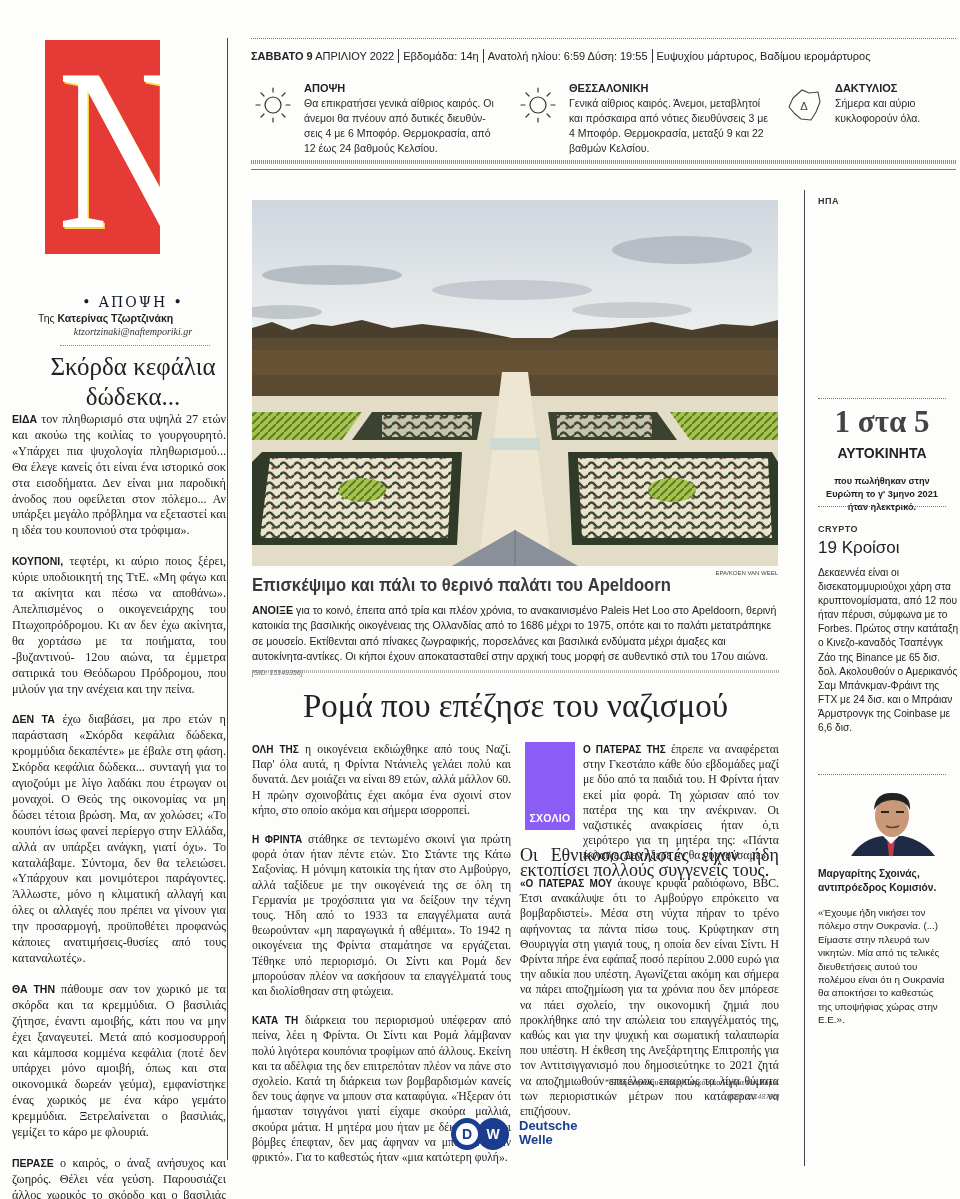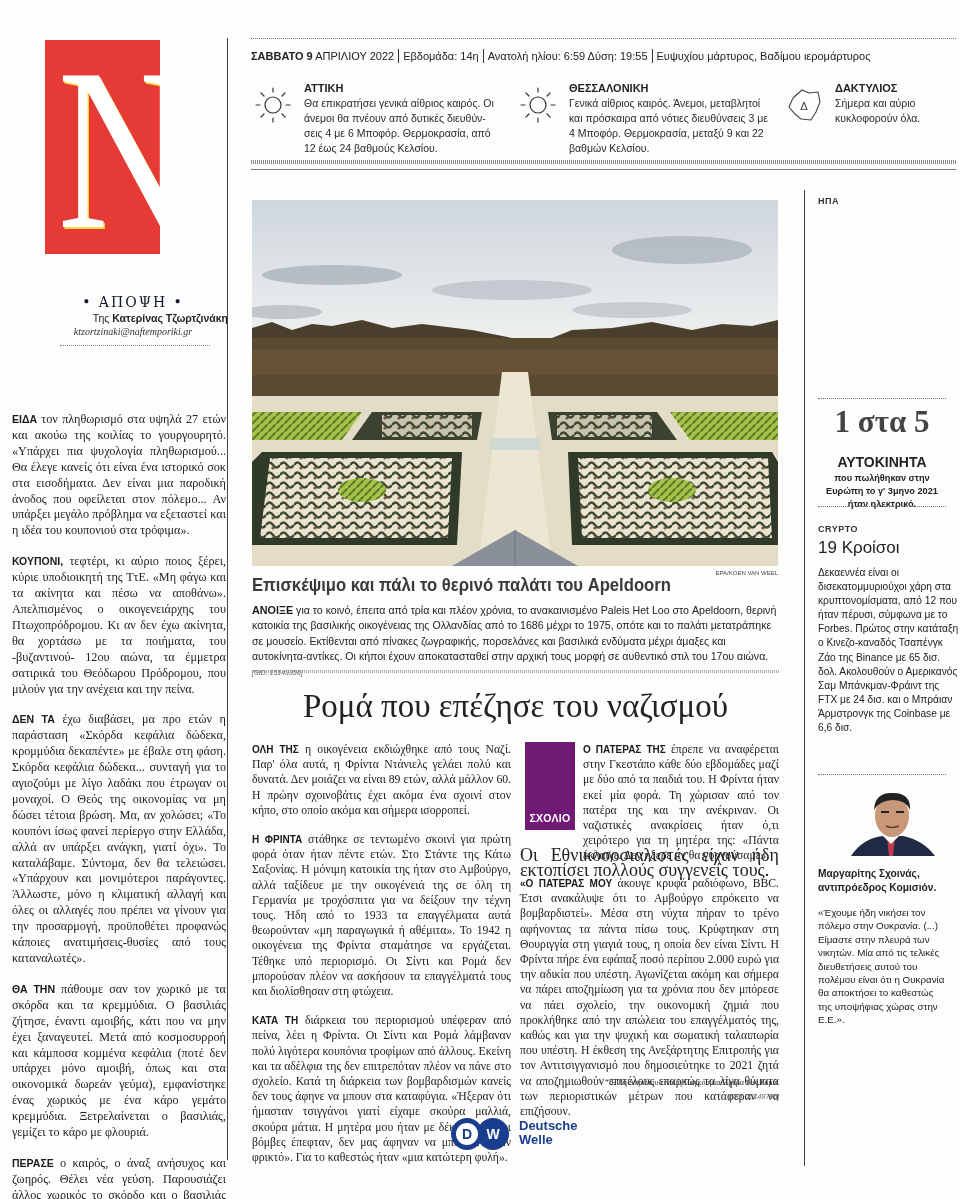--- a/index.html
+++ b/index.html
@@ -7,21 +7,21 @@
   body { position: relative; font-family: "DejaVu Serif", serif; color: #1e1e1e; }
 
   
   #left-col { position: absolute; left: 38px; top: 0; width: 190px; height: 1199px; }
   #logo { position: absolute; left: 7px; top: 40px; width: 115px; height: 214px; background: #e53a35; overflow: hidden; }
   #logo .letter { position: absolute; left: 0; top: 2px; width: 115px; text-align: center;
     font-family: "Liberation Serif", serif; font-size: 232px; line-height: 214px; color: #fff;
     transform: scaleX(0.78); transform-origin: center; text-shadow: 2px 2px 0 #f6dc3f; }
   #section-label { position: absolute; left: 0; top: 270px; width: 190px; text-align: center;
     font-family: "DejaVu Serif", serif; font-size: 14px; letter-spacing: 2px; color: #0f172a; margin-top: 24px; }
-  #byline { position: absolute; left: 0; top: 312px; width: 190px; text-align: right; font-size: 10.5px;
+  #byline { position: absolute; left: 0; top: 312px; width: 190px; text-align: left; font-size: 10.5px;
     font-family: "Liberation Sans", sans-serif; color: #222; }
   #byline b { font-weight: bold; }
   #email { position: absolute; left: 0; top: 326px; width: 190px; text-align: center; font-size: 10px;
     font-style: italic; font-family: "Liberation Serif", serif; color: #333; }
   .dotted-sep { border-top: 1px dotted #888; }
   #left-sep { position: absolute; left: 22px; top: 345px; width: 150px; }
   #op-title { position: absolute; left: 0; top: 352px; width: 190px; text-align: center; font-family: "Liberation Serif", serif;
     font-size: 25px; line-height: 30px; color: #222; }
   #op-body { position: absolute; left: -26px; top: 412px; width: 214px; font-family: "Liberation Serif", serif;
     font-size: 12.2px; line-height: 15.9px; color: #222; text-align: justify; }
@@ -61,21 +61,21 @@
   #photo-bars { position: absolute; left: 252px; top: 670px; width: 527px; height: 3px;
     background: repeating-linear-gradient(90deg, #777 0 1px, transparent 1px 2px); opacity: 0.6; }
 
   
   #roma-title { position: absolute; left: 252px; top: 686px; width: 527px; text-align: center; font-family: "Liberation Serif", serif;
     font-size: 33px; line-height: 40px; color: #222; }
   #roma-col1 { position: absolute; left: 252px; top: 742px; width: 259px; font-family: "Liberation Serif", serif; font-size: 11.7px;
     line-height: 15.2px; color: #222; text-align: justify; }
   #roma-col1 p { margin-bottom: 14px; }
   #roma-col1 .lead, #roma-col2 .lead { font-size: 10px; }
-  #comment-box { position: absolute; left: 525px; top: 742px; width: 50px; height: 88px; background: #701a75; }
+  #comment-box { position: absolute; left: 525px; top: 742px; width: 50px; height: 88px; background: #8b5cf6; }
   #comment-box span { position: absolute; left: 0; bottom: 6px; width: 50px; text-align: center; color: #fff; font-family: "Liberation Sans", sans-serif;
     font-weight: bold; font-size: 10.5px; letter-spacing: 0.3px; }
   #roma-col2a { position: absolute; left: 583px; top: 742px; width: 196px; font-family: "Liberation Serif", serif; font-size: 11.7px;
     line-height: 15.2px; color: #222; text-align: justify; }
   #roma-col2b { position: absolute; left: 520px; top: 818px; width: 259px; font-family: "Liberation Serif", serif; font-size: 18px;
     line-height: 15.2px; color: #222; text-align: justify; }
   #roma-col2 { position: absolute; left: 520px; top: 876px; width: 259px; font-family: "Liberation Serif", serif; font-size: 11.7px;
     line-height: 15.2px; color: #222; text-align: justify; }
   #roma-footnote { position: absolute; left: 520px; top: 1078px; width: 259px; text-align: right; font-family: "Liberation Serif", serif;
     font-size: 8px; color: #333; }
@@ -88,42 +88,43 @@
 
   
   #right-col { position: absolute; left: 818px; top: 196px; width: 142px; font-family: "Liberation Sans", sans-serif; }
   .kicker { font-size: 9px; font-weight: bold; letter-spacing: 0.5px; color: #333; }
   .r-title { font-size: 17px; line-height: 20px; color: #222; margin-top: 4px; }
   .r-text { font-size: 10.2px; line-height: 14.1px; color: #222; margin-top: 8px; }
   .r-sep { width: 128px; border-top: 1px dotted #777; }
   #usa { position: absolute; left: 0; top: 0; width: 142px; }
   #stat { position: absolute; left: 0; top: 210px; width: 128px; text-align: center; }
   #stat .big { font-family: "Liberation Serif", serif; font-weight: bold; font-size: 31px; line-height: 32px; color: #444; }
-  #stat .label { font-weight: bold; font-size: 14px; color: #222; margin-top: 16px; }
-  #stat .sub { font-size: 9.2px; font-weight: bold; line-height: 13px; color: #222; margin-top: 2px; }
+  #stat .label { font-weight: bold; font-size: 14px; color: #222; margin-top: 7px; }
+  #stat .sub { font-size: 9.2px; font-weight: bold; line-height: 13px; color: #222; margin-top: 14px; }
   #crypto { position: absolute; left: 0; top: 328px; width: 142px; }
   #quote-block { position: absolute; left: 0; top: 592px; width: 142px; }
   #portrait { position: absolute; left: 25px; top: 0; width: 92px; height: 68px; overflow: hidden; }
   #quote-name { position: absolute; left: 0; top: 79px; font-size: 10.2px; font-weight: bold; line-height: 14px; color: #222; width: 142px; }
   #quote-text { position: absolute; left: 0; top: 118px; font-size: 9.8px; line-height: 13.4px; color: #222; width: 128px; }
 </style>
 </head>
 <body>
 
 <div id="left-col">
   <div id="logo">
     <div class="letter">N</div>
   </div>
   <div id="section-label">• ΑΠΟΨΗ •</div>
   <div id="byline">
     <span>Της</span>
     <b>Κατερίνας Τζωρτζινάκη</b>
   </div>
   <div id="email">ktzortzinaki@naftemporiki.gr</div>
   <div id="left-sep" class="dotted-sep"></div>
+  <div id="op-title">Σκόρδα κεφάλια δώδεκα...</div>
   <div id="op-body">
     <p><span class="lead">ΕΙΔΑ</span><span> τον πληθωρισμό στα υψηλά 27 ετών και ακούω της κοιλίας το γουργουρητό. «Υπάρχει πια ψυχολογία πληθωρισμού... Θα έλεγε κανείς ότι είναι ένα ιστορικό σοκ στα εισοδήματα. Δεν είναι μια παροδική άνοδος που οφείλεται στον πόλεμο... Αν υπάρξει μεγάλο πρόβλημα να εξεταστεί και η ιδέα του κουπονιού στα τρόφιμα».</span></p>
     <p><span class="lead">ΚΟΥΠΟΝΙ,</span><span> τεφτέρι, κι αύριο ποιος ξέρει, κύριε υποδιοικητή της ΤτΕ. «Μη φάγω και τα ακίνητα και πέσω να αποθάνω». Απελπισμένος ο οικογενειάρχης του Πτωχοπρόδρομου. Κι αν δεν έχω ακίνητα, θα χορτάσω με τα ποιήματα, του -βυζαντινού- 12ου αιώνα, τα έμμετρα σατιρικά του Θεόδωρου Πρόδρομου, που μιλούν για την ανέχεια και την πείνα.</span></p>
     <p><span class="lead">ΔΕΝ ΤΑ</span><span> έχω διαβάσει, μα προ ετών η παράσταση «Σκόρδα κεφάλια δώδεκα, κρομμύδια δεκαπέντε» με έβαλε στη φάση. Σκόρδα κεφάλια δώδεκα... συνταγή για το αγιοζούμι με λίγο λαδάκι που έτρωγαν οι μοναχοί. Ο Θεός της οικονομίας να μη δώσει τέτοια βρώση. Μα, αν χολώσει; «Το κουπόνι ίσως φανεί περίεργο στην Ελλάδα, αλλά αν υπάρξει ανάγκη, γιατί όχι». Το καταλάβαμε. Σύντομα, δεν θα τελειώσει. «Υπάρχουν και μονιμότεροι παράγοντες. Άλλωστε, μόνο η κλιματική αλλαγή και όλες οι αλλαγές που πρέπει να γίνουν για την προσαρμογή, προϋποθέτει προφανώς κάποιες ανατιμήσεις-θυσίες από τους καταναλωτές».</span></p>
     <p><span class="lead">ΘΑ ΤΗΝ</span><span> πάθουμε σαν τον χωρικό με τα σκόρδα και τα κρεμμύδια. Ο βασιλιάς ζήτησε, έναντι αμοιβής, κάτι που να μην έχει ξαναγευτεί. Μετά από κοσμοσυρροή και κάμποσα κομμένα κεφάλια (ποτέ δεν υπάρχει μόνο αμοιβή, όπως και στα οικονομικά δωρεάν γεύμα), εμφανίστηκε ένας χωρικός με ένα κάρο γεμάτο κρεμμύδια. Ξετρελαίνεται ο βασιλιάς, γεμίζει το κάρο με φλουριά.</span></p>
     <p><span class="lead">ΠΕΡΑΣΕ</span><span> ο καιρός, ο άναξ ανήσυχος και ζωηρός. Θέλει νέα γεύση. Παρουσιάζει άλλος χωρικός το σκόρδο και ο βασιλιάς λες και μύρισε ρόδο. «Φυλάξτε τα σκόρδα και δώστε του τον θησαυρό». Τα κρεμμύδια.</span> </p>
   </div>
 </div>
 
 <div class="vrule" style="left:227px; top:38px; height:1122px;"></div>
@@ -143,21 +144,21 @@
         <line x1="19" y1="2" x2="19" y2="6"></line>
           <line x1="19" y1="32" x2="19" y2="36"></line>
         <line x1="2" y1="19" x2="6" y2="19"></line>
           <line x1="32" y1="19" x2="36" y2="19"></line>
         <line x1="7" y1="7" x2="10" y2="10"></line>
           <line x1="28" y1="28" x2="31" y2="31"></line>
         <line x1="31" y1="7" x2="28" y2="10"></line>
           <line x1="10" y1="28" x2="7" y2="31"></line>
       </g>
     </svg>
-    <div class="wtitle">ΑΤΤΙΚΗ</div>
+    <div class="wtitle">ΑΠΟΨΗ</div>
     <div class="wtext">Θα επικρατήσει γενικά αίθριος καιρός. Οι άνεμοι θα πνέουν από δυτικές διευθύν-σεις 4 με 6 Μποφόρ. Θερμοκρασία, από 12 έως 24 βαθμούς Κελσίου.</div>
   </div>
 
   <div id="w2" class="weather">
     <svg class="wicon" viewBox="0 0 38 38">
       <circle cx="19" cy="19" r="8" fill="none" stroke="#333" stroke-width="1.2"></circle>
       <g stroke="#333" stroke-width="1.2" stroke-linecap="round">
         <line x1="19" y1="2" x2="19" y2="6"></line>
           <line x1="19" y1="32" x2="19" y2="36"></line>
         <line x1="2" y1="19" x2="6" y2="19"></line>

